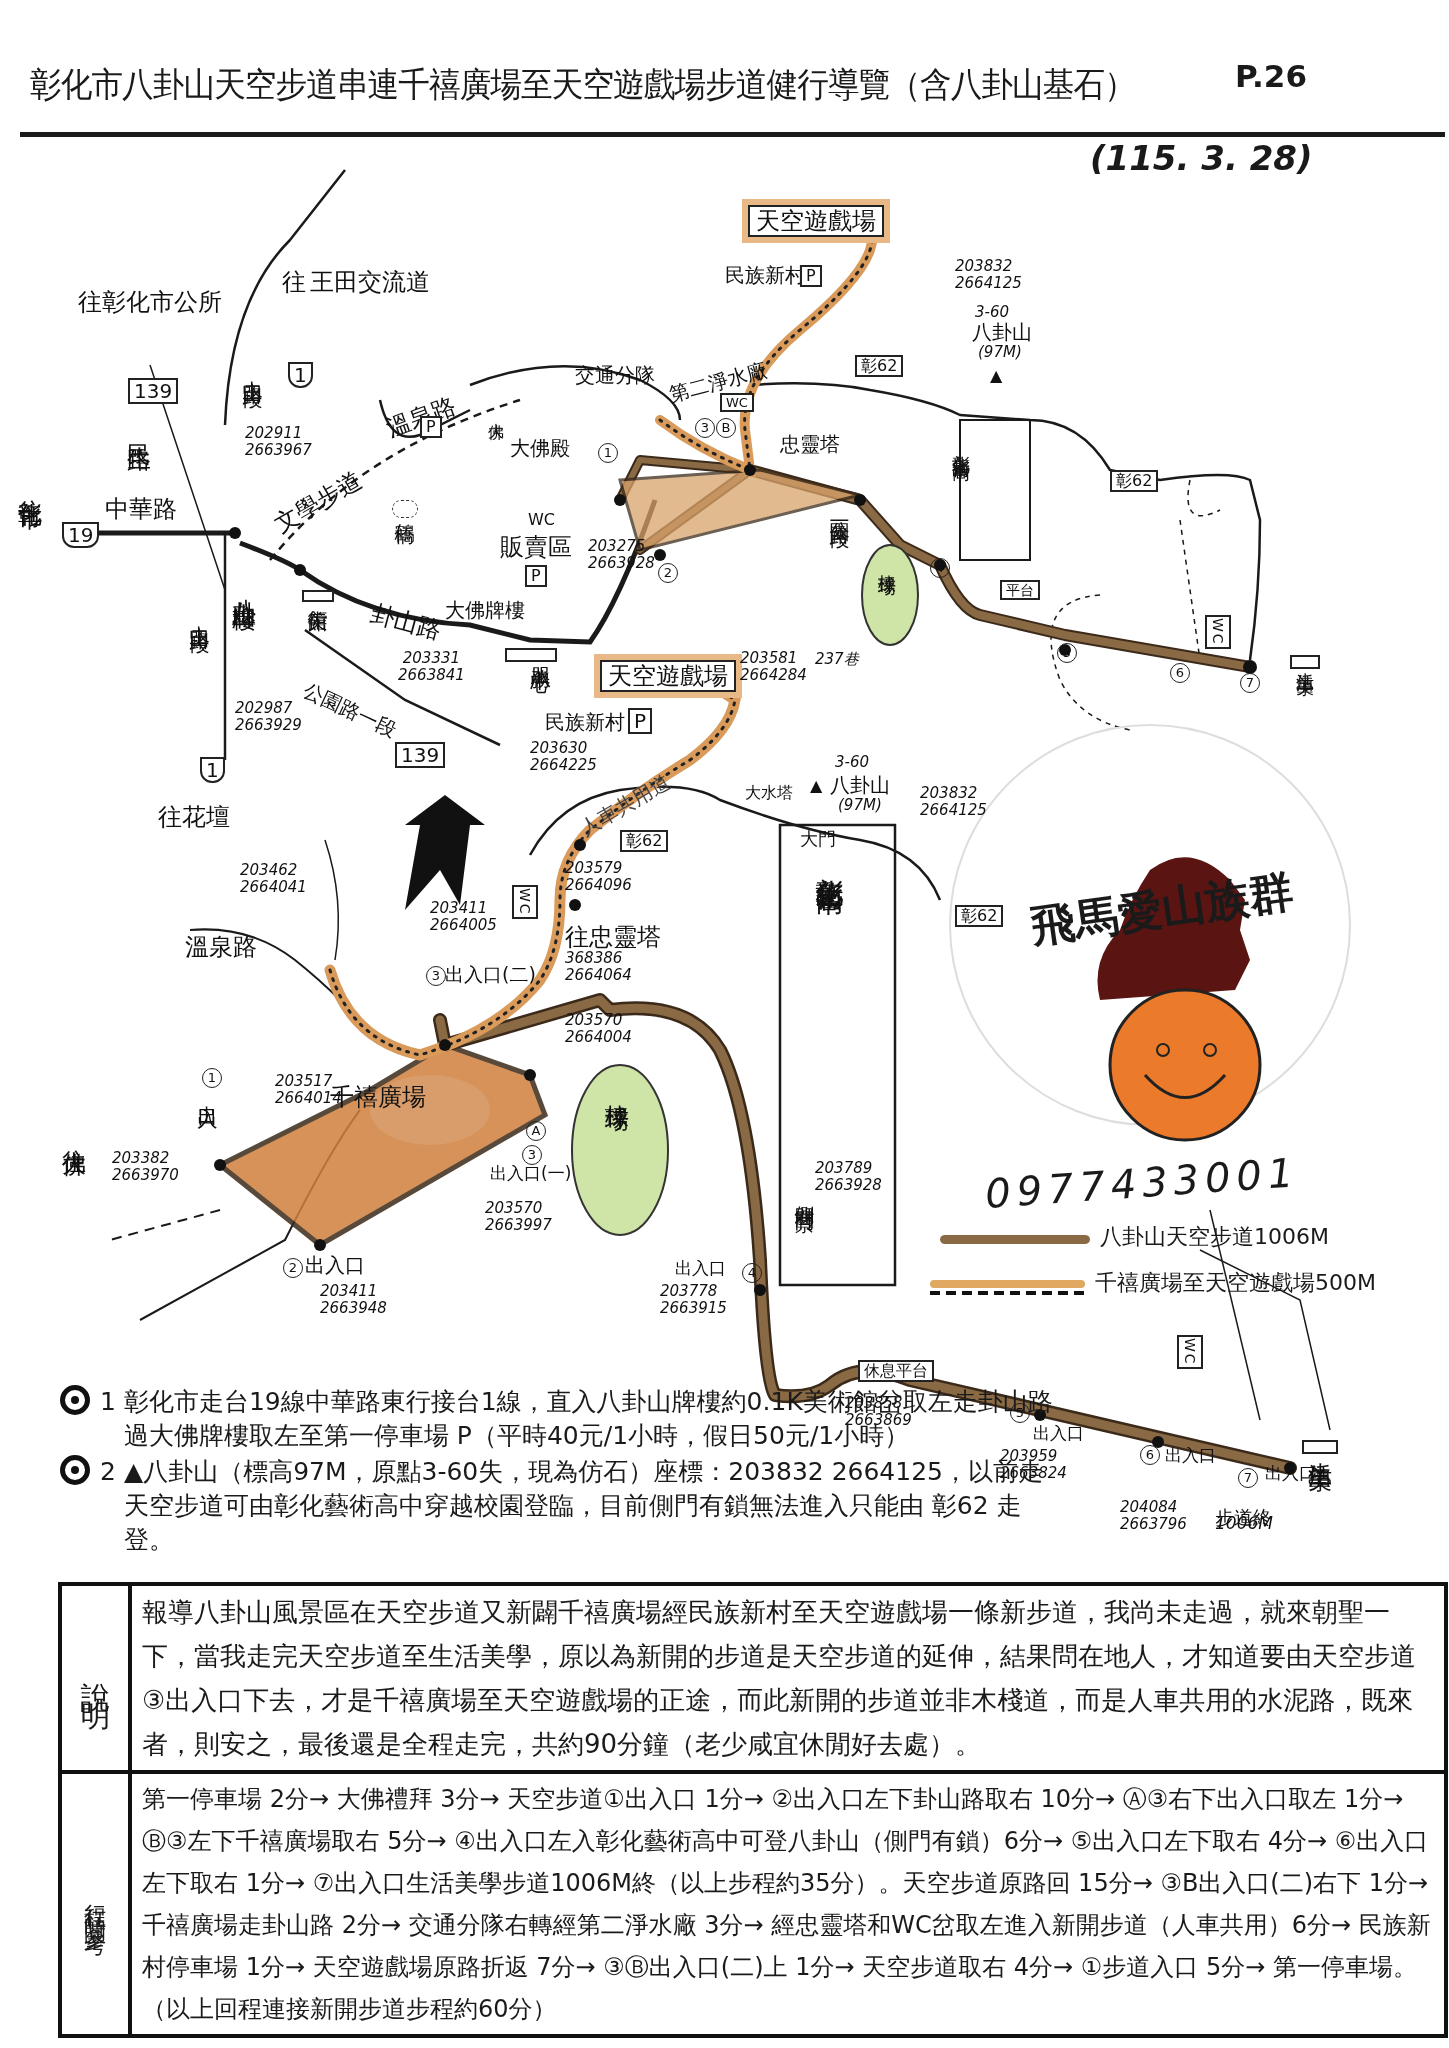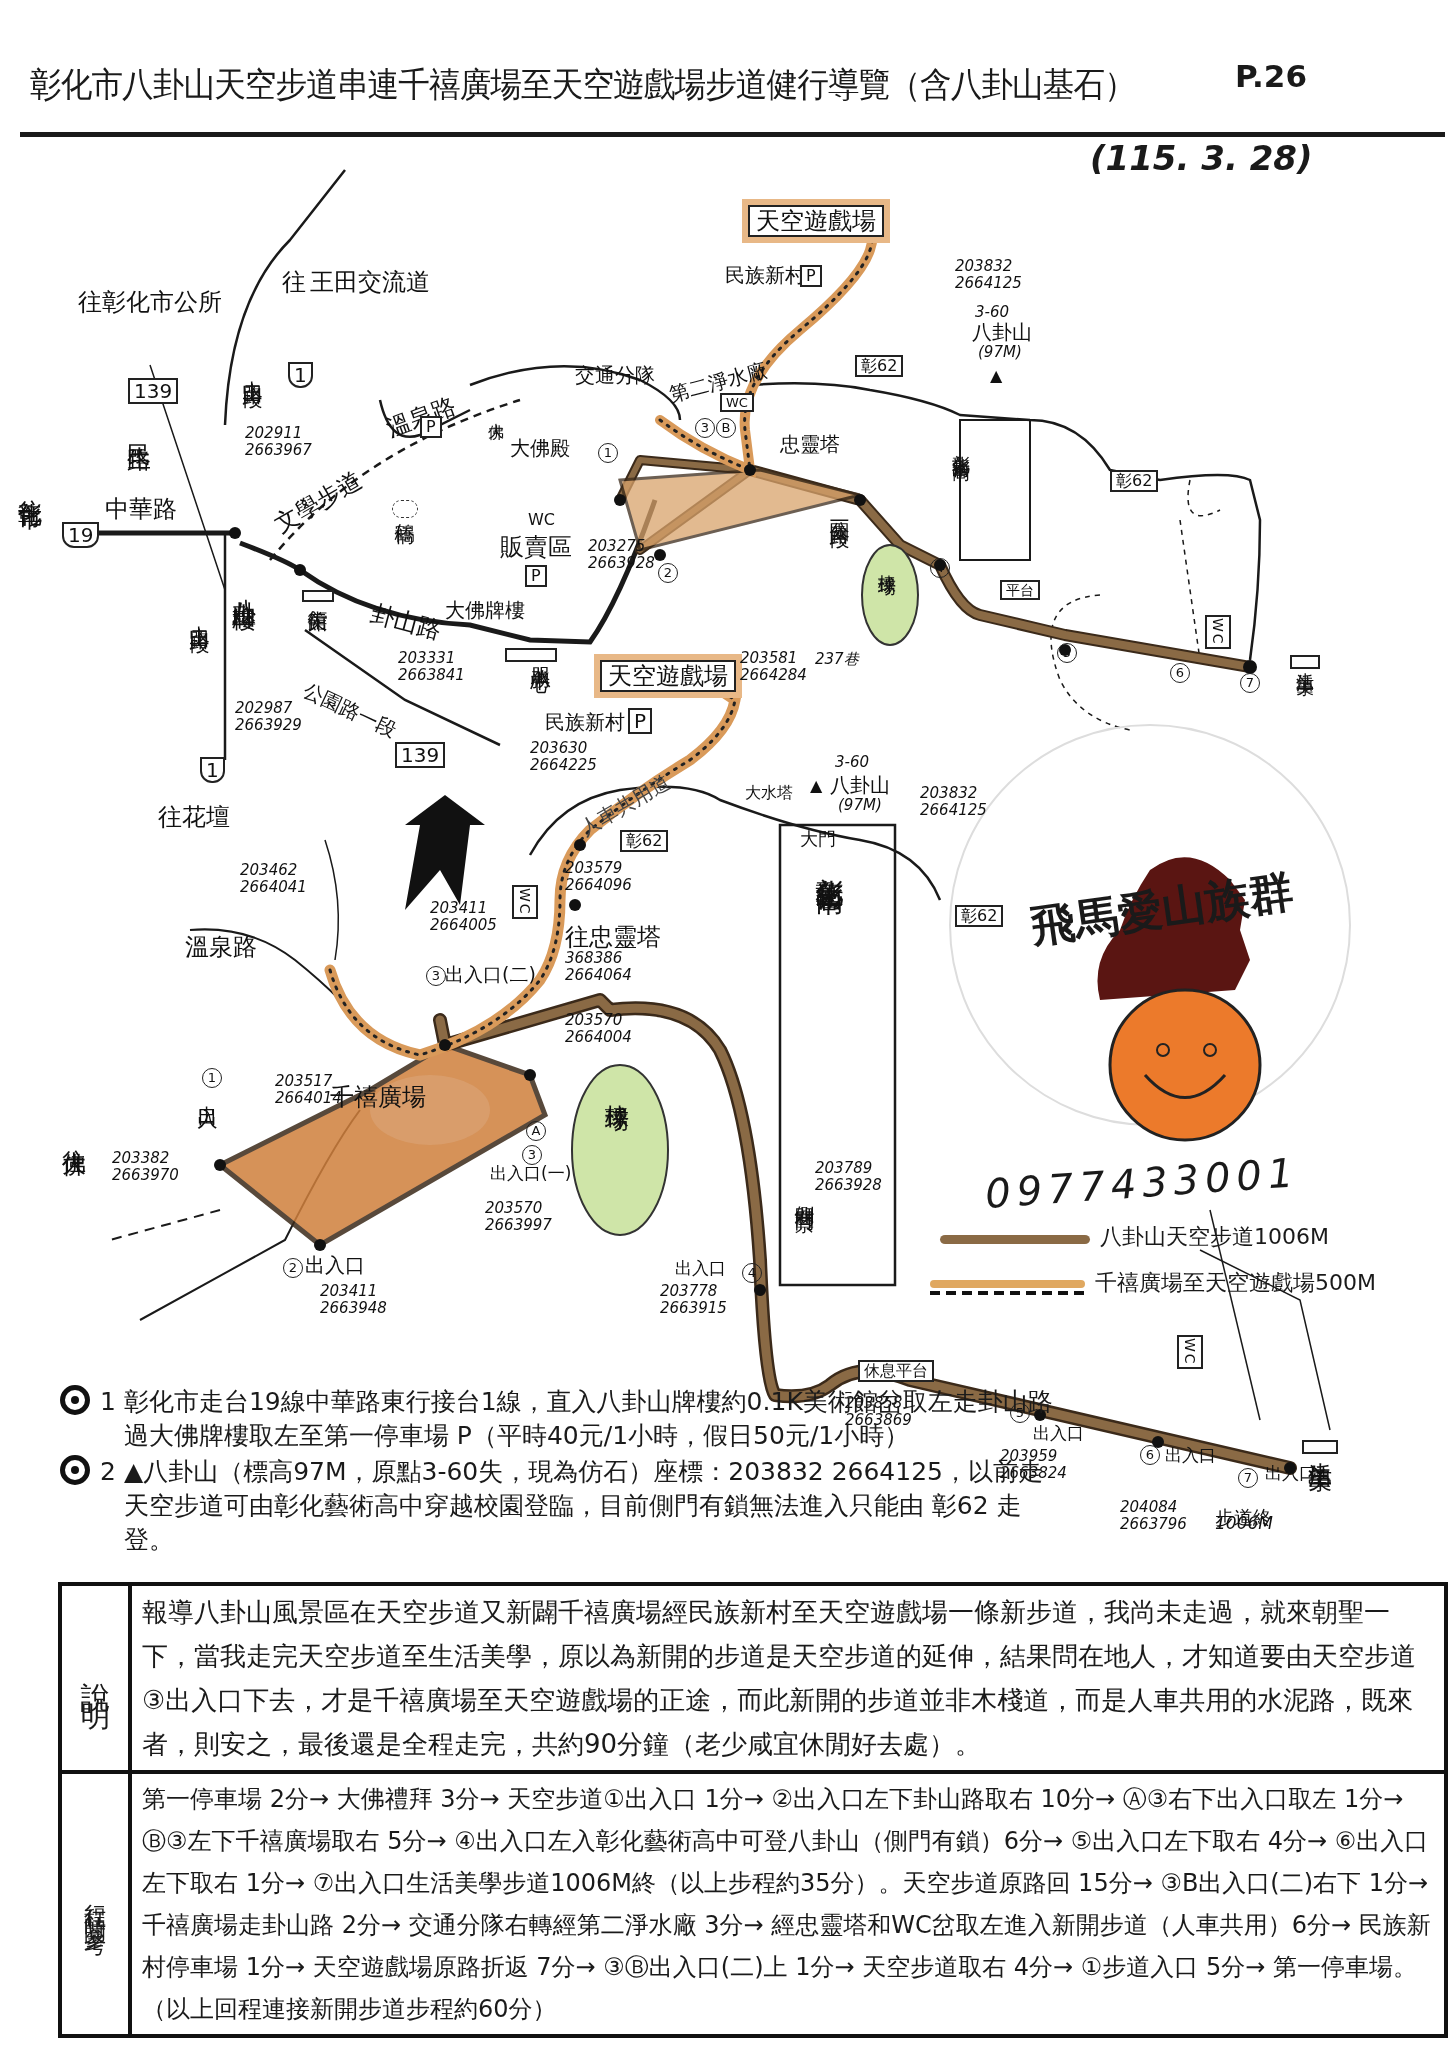--- a/index.html
+++ b/index.html
@@ -250,21 +250,21 @@
 <div class="lbl" style="left:716px;top:415px;"><span class="circ">B</span></div>
 <div class="lbl" style="left:930px;top:555px;"><span class="circ">4</span></div>
 <div class="lbl" style="left:1057px;top:640px;"><span class="circ">5</span></div>
 <div class="lbl" style="left:1170px;top:660px;"><span class="circ">6</span></div>
 <div class="lbl" style="left:1240px;top:670px;"><span class="circ">7</span></div>
 
 <div class="coord" style="left:245px;top:425px;">202911
 2663967</div>
 <div class="coord" style="left:235px;top:700px;">202987
 2663929</div>
-<div class="coord" style="left:398px;top:650px;">203331
+<div class="coord" style="left:398px;top:650px;text-align:center;">203331
 2663841</div>
 <div class="coord" style="left:588px;top:538px;">203275
 2663928</div>
 <div class="coord" style="left:740px;top:650px;">203581
 2664284</div>
 <div class="coord" style="left:955px;top:258px;">203832
 2664125</div>
 <div class="coord" style="left:530px;top:740px;">203630
 2664225</div>
 <div class="coord" style="left:920px;top:785px;">203832

